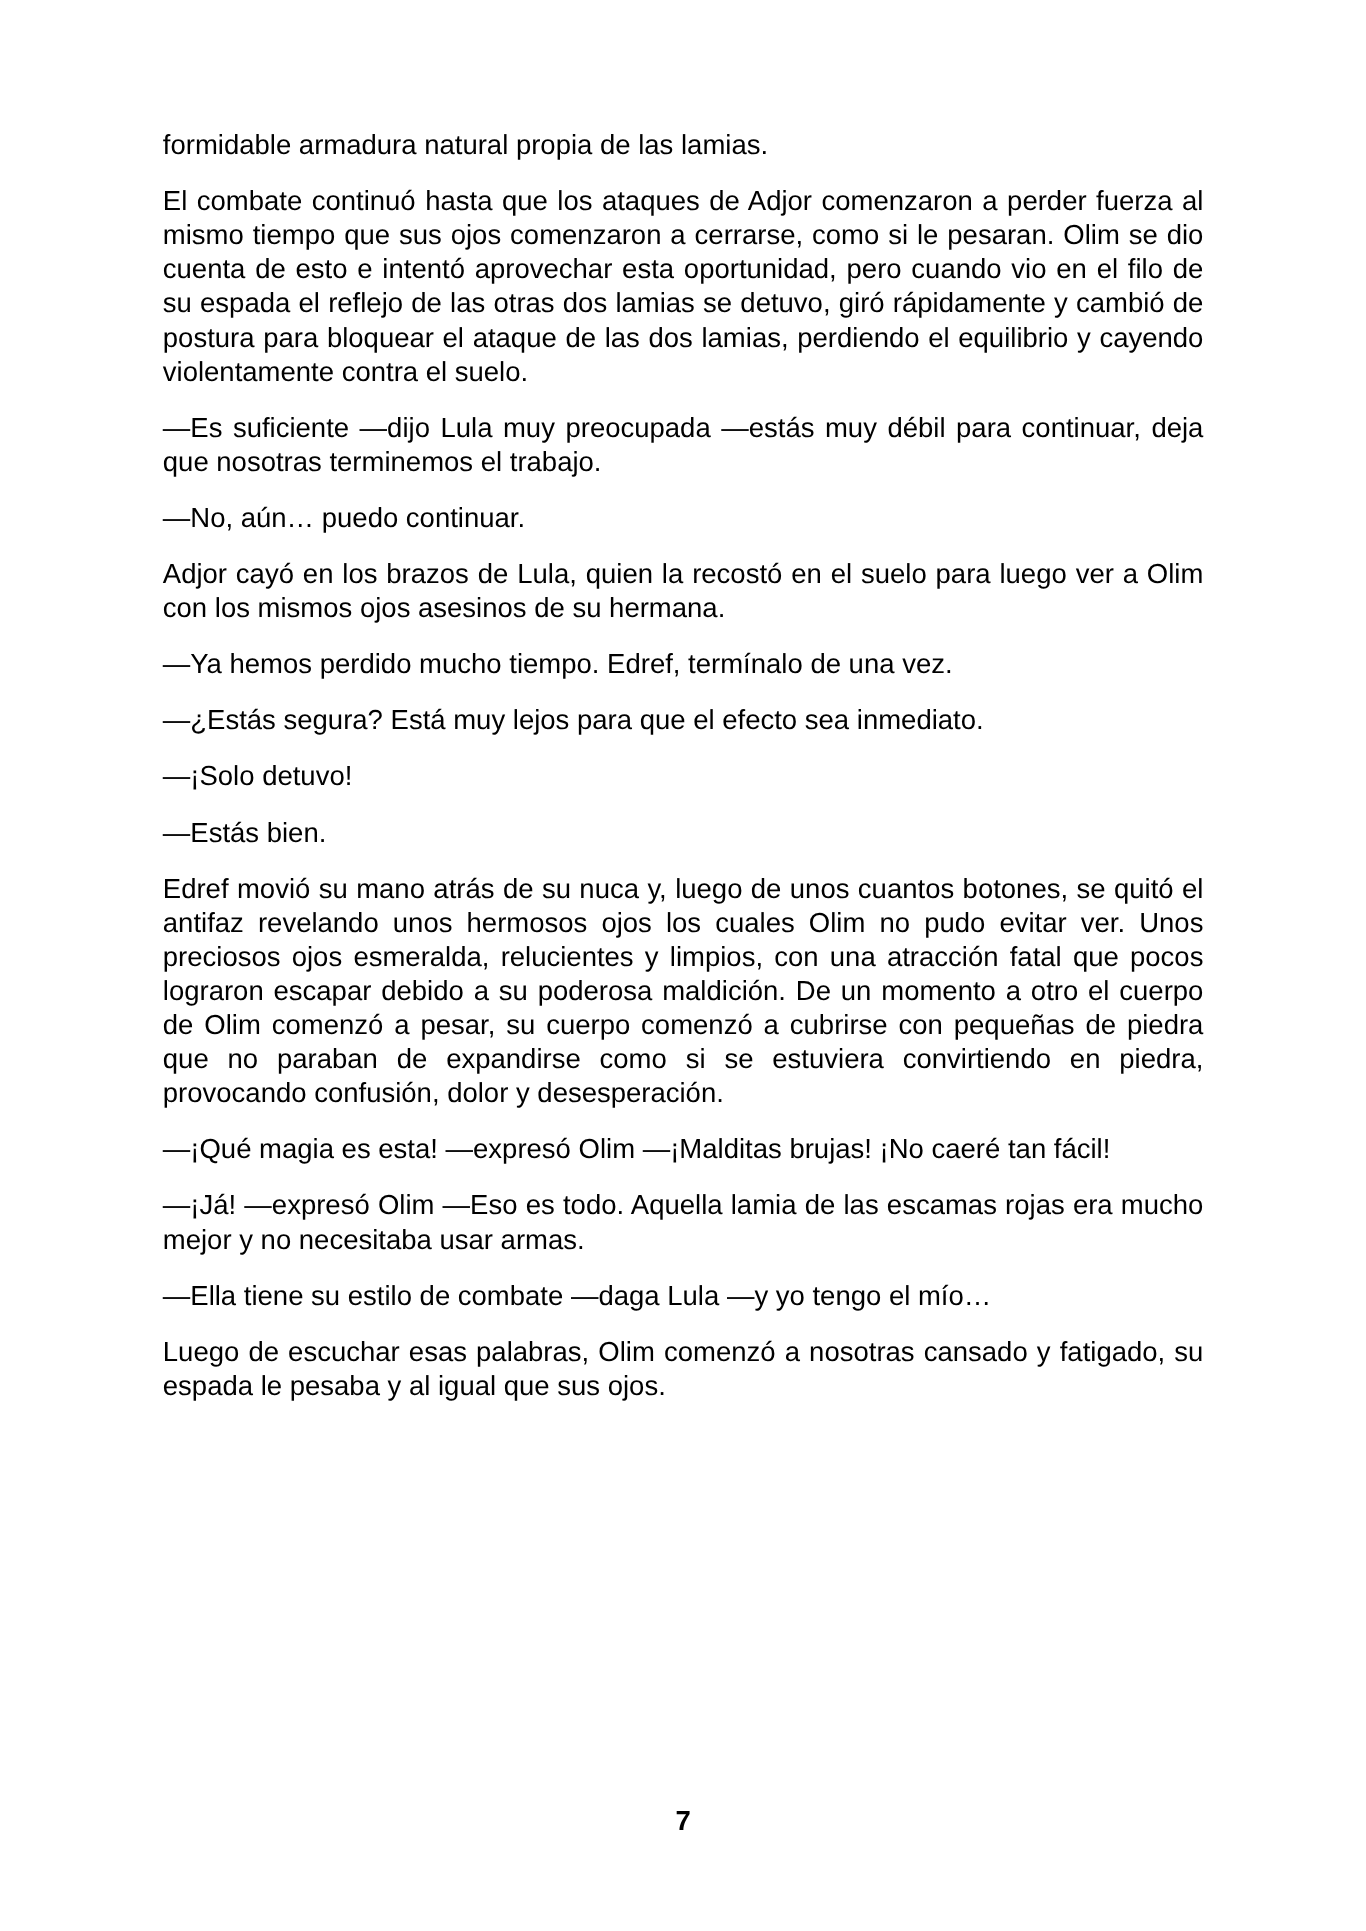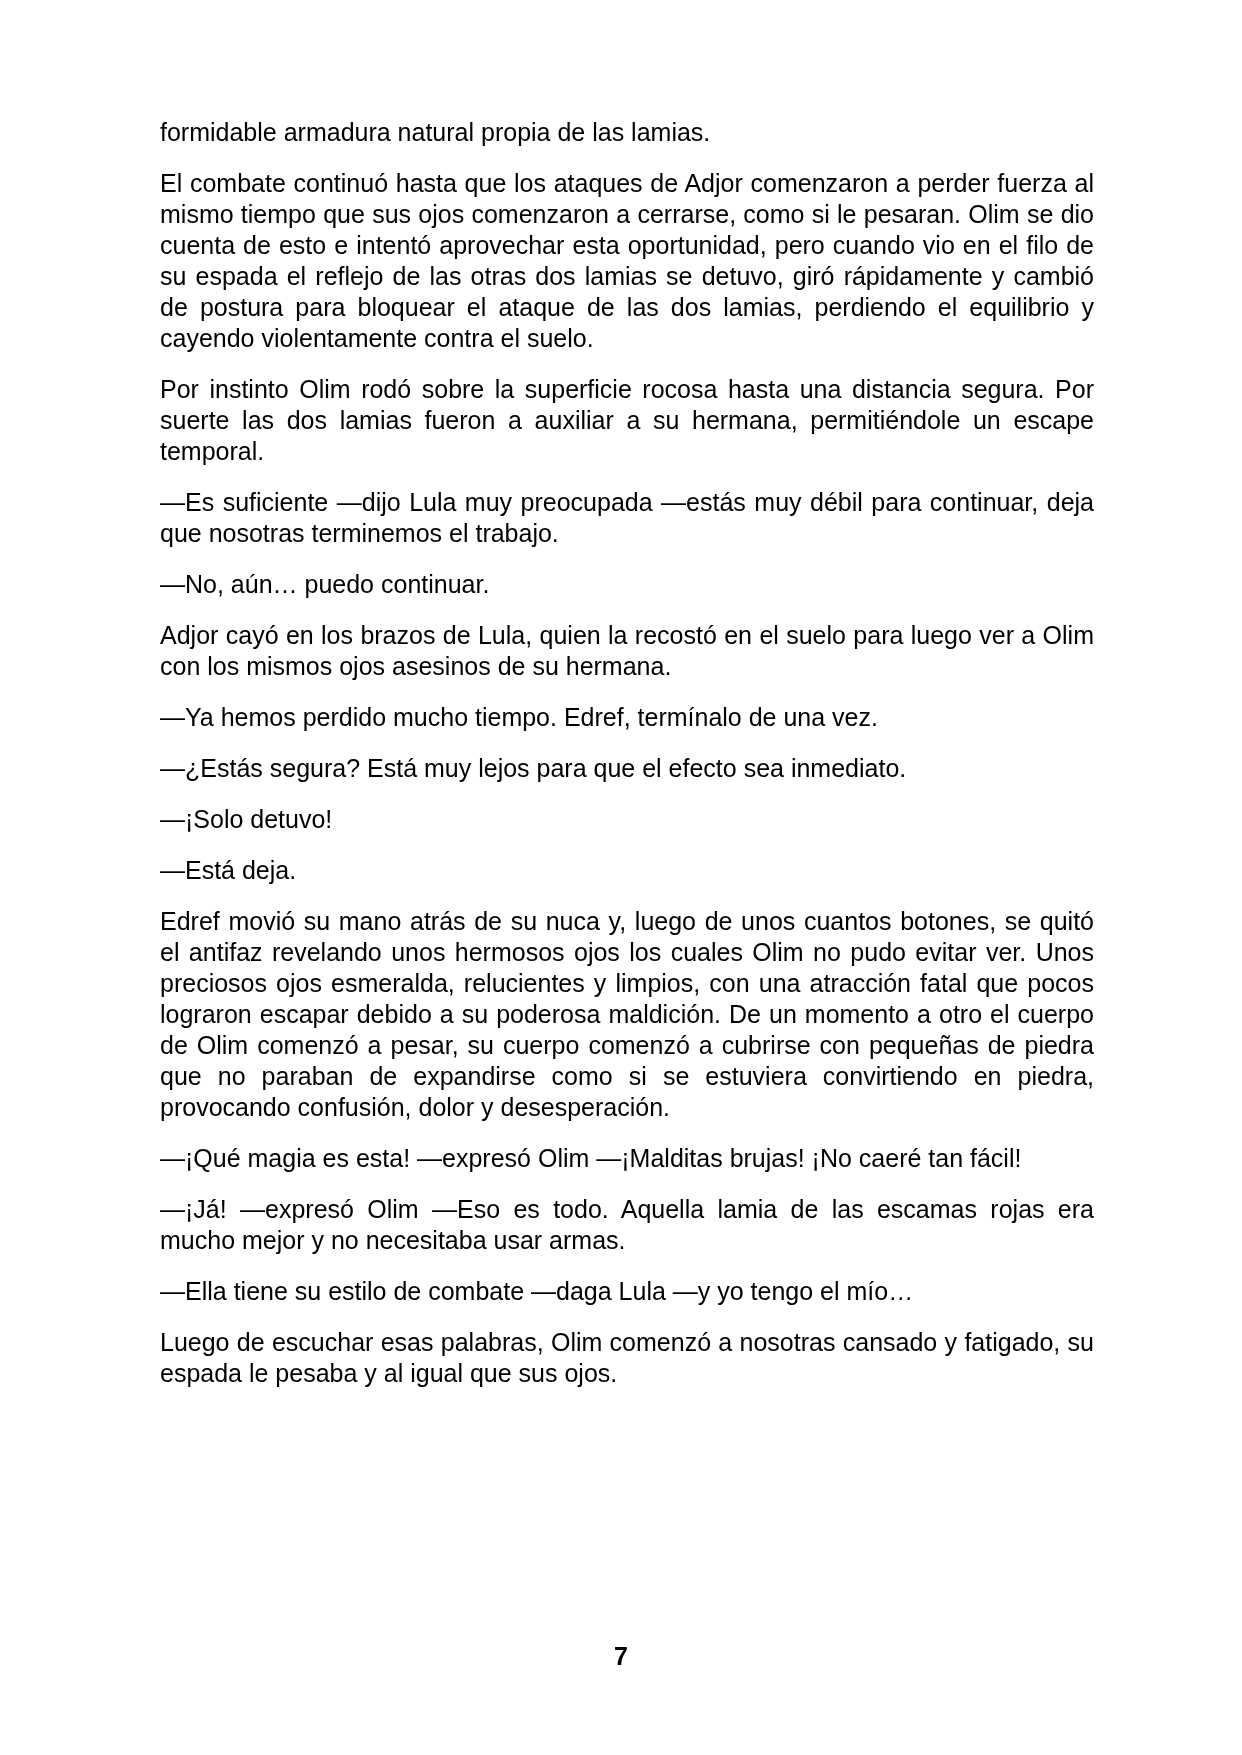--- a/index.html
+++ b/index.html
@@ -30,49 +30,48 @@
     width: 946px;
     font-size: 25px;
     line-height: 31px;
     text-align: justify;
     text-justify: inter-word;
     hyphens: none;
     -webkit-hyphens: none;
     word-spacing: normal;
   }
   .content p {
-    margin: 0 0 20px 12px;
+    margin: 0 0 20px 0;
     padding: 0;
   }
   .page-footer {
     position: absolute;
     left: 0;
     top: 1641px;
     width: 1242px;
     text-align: center;
     font-size: 25px;
     line-height: 31px;
     font-weight: bold;
   }
 </style>
 </head>
 <body>
 
 <div class="sheet">
   <div class="content">
     <p>formidable armadura natural propia de las lamias.</p>
     <p>El combate continuó hasta que los ataques de Adjor comenzaron a perder fuerza al mismo tiempo que sus ojos comenzaron a cerrarse, como si le pesaran. Olim se dio cuenta de esto e intentó aprovechar esta oportunidad, pero cuando vio en el filo de su espada el reflejo de las otras dos lamias se detuvo, giró rápidamente y cambió de postura para bloquear el ataque de las dos lamias, perdiendo el equilibrio y cayendo violentamente contra el suelo.</p>
-    <p>Por instinto Olim rodó sobre la superficie rocosa hasta una distancia segura. Por suerte las dos lamias fueron a auxiliar a su hermana, permitiéndole un escape temporal.</p>
     <p>—Es suficiente —dijo Lula muy preocupada —estás muy débil para continuar, deja que nosotras terminemos el trabajo.</p>
     <p>—No, aún… puedo continuar.</p>
     <p>Adjor cayó en los brazos de Lula, quien la recostó en el suelo para luego ver a Olim con los mismos ojos asesinos de su hermana.</p>
     <p>—Ya hemos perdido mucho tiempo. Edref, termínalo de una vez.</p>
     <p>—¿Estás segura? Está muy lejos para que el efecto sea inmediato.</p>
     <p>—¡Solo detuvo!</p>
-    <p>—Está deja.</p>
+    <p>—Estás bien.</p>
     <p>Edref movió su mano atrás de su nuca y, luego de unos cuantos botones, se quitó el antifaz revelando unos hermosos ojos los cuales Olim no pudo evitar ver. Unos preciosos ojos esmeralda, relucientes y limpios, con una atracción fatal que pocos lograron escapar debido a su poderosa maldición. De un momento a otro el cuerpo de Olim comenzó a pesar, su cuerpo comenzó a cubrirse con pequeñas de piedra que no paraban de expandirse como si se estuviera convirtiendo en piedra, provocando confusión, dolor y desesperación.</p>
     <p>—¡Qué magia es esta! —expresó Olim —¡Malditas brujas! ¡No caeré tan fácil!</p>
     <p>—¡Já! —expresó Olim —Eso es todo. Aquella lamia de las escamas rojas era mucho mejor y no necesitaba usar armas.</p>
     <p>—Ella tiene su estilo de combate —daga Lula —y yo tengo el mío…</p>
     <p>Luego de escuchar esas palabras, Olim comenzó a nosotras cansado y fatigado, su espada le pesaba y al igual que sus ojos.</p>
   </div>
   <div class="page-footer">7</div>
 </div>
 
 </body></html>

